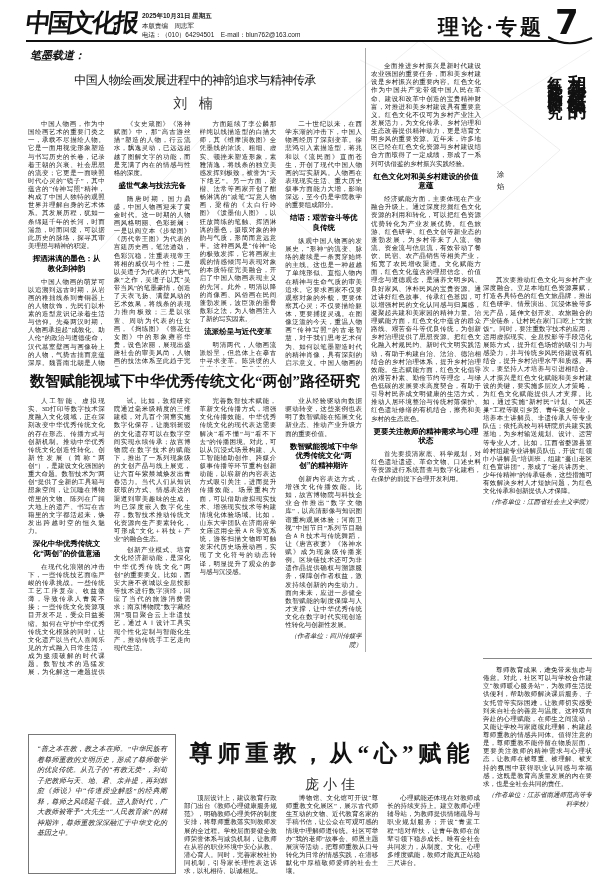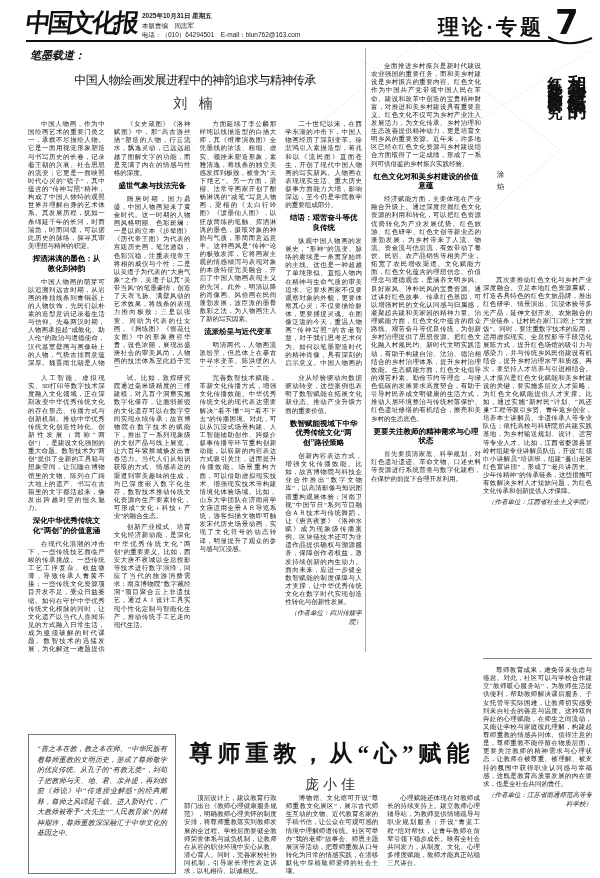--- a/index.html
+++ b/index.html
@@ -105,36 +105,37 @@
       </div>
       <div class="col">
         <p class="bt">二十世纪以来，在西学东渐的冲击下，中国人物画经历了深刻变革。徐悲鸿引入素描造型，蒋兆和以《流民图》直面苍生，开创了现代中国人物画的写实新风。人物画在表现现实生活、重大历史叙事方面能力大增，影响深远，至今仍是学院教学的重要组成部分。</p>
         <h4 class="sh">结语：艰苦奋斗等优良传统</h4>
         <p class="bt">纵观中国人物画的发展史，“形神”的流变、脉络的赓续是一条贯穿始终的主线。这也是一种超越了单纯形似、直指人物内在精神与生命气质的审美追求。它要求画家不仅要观察对象的外貌，更要体察其心灵；不仅要描绘躯体，更要捕捉灵魂。在图像泛滥的今天，重温人物画“传神写照”的古老智慧，对于我们思考艺术何为、如何以笔墨塑造时代的精神肖像，具有深刻的启示意义。中国人物画的神韵追求与精神传承，必将在新的时代语境中焕发出新的生机。</p>
       </div>
     </div>
   </div>
 
   <div class="abs a2">
+    <div class="a2-title">数智赋能视域下中华优秀传统文化“两创”路径研究</div>
     <div class="cols">
       <div class="col">
         <p class="bt">人工智能、虚拟现实、3D打印等数字技术深度融入文化领域，正在深刻改变中华优秀传统文化的存在形态、传播方式与创新机制。推动中华优秀传统文化创造性转化、创新性发展（简称“两创”），是建设文化强国的重大命题。数智技术为“两创”提供了全新的工具箱与想象空间，让沉睡在博物馆里的文物、陈列在广阔大地上的遗产、书写在古籍里的文字都活起来，焕发出跨越时空的恒久魅力。</p>
         <h4 class="sh">深化中华优秀传统文化“两创”的价值意涵</h4>
         <p class="bt">在现代化浪潮的冲击下，一些传统技艺面临严峻的传承挑战。一些传统工艺工序复杂、收益微薄，导致传承人青黄不接；一些传统文化资源项目开发不足，受众日益萎缩。如何在守护中华优秀传统文化根脉的同时，让文化遗产以当代人喜闻乐见的方式融入日常生活，成为亟须破解的时代课题。数智技术的迅猛发展，为化解这一难题提供了历史性机遇，也对文化治理能力提出了新的要求。</p>
       </div>
       <div class="col">
         <p class="bt">试。比如，敦煌研究院通过毫米级精度的三维建模，对几百个洞窟实施数字化保存，让脆弱斑驳的文化遗存可以在数字空间实现永续传承；故宫博物院在数字技术的赋能下，推出了一系列现象级的文创产品与线上展览，让六百年紫禁城焕发出青春活力。当代人们从知识获取的方式、情感表达的渠道到审美趣味的生成，均已深度嵌入数字化生存，数智技术推动传统文化资源向生产要素转化，可形成“文化＋科技＋产业”的融合生态。</p>
         <p class="bt">创新产业模式、培育文化经济新动能，是深化中华优秀传统文化“两创”的重要要义。比如，西安大唐不夜城以全息投影等技术进行数字演绎，回应了当代的旅游消费需求；南京博物院“数字藏经洞”项目聚合云上非遗技艺，通过ＡＩ设计工具实现个性化定制与智能化生产，推动传统手工艺走向现代生活。</p>
       </div>
       <div class="col">
         <p class="bt">完善数智技术赋能，革新文化传播方式，增强文化传播效能。中华优秀传统文化的现代表达需要解决“看不懂”与“看不下去”的传播困境。对此，可以从沉浸式场景构建、人工智能辅助创作、跨媒介叙事传播等环节重构创新动能，以崭新的内容表达方式吸引关注，进而提升传播效能。场景重构方面，可以借助虚拟现实技术、增强现实技术等构建情境化体验场域。比如，山东大学团队在济南府学文庙运用全景ＡＲ导览系统，游客扫描文物即可触发宋代历史场景动画，实现了文化符号的动态转译，明显提升了观众的参与感与沉浸感。</p>
       </div>
       <div class="col">
         <p class="bt">业从经验驱动向数据驱动转变，这些案例也表明了数智赋能在拓展文化新业态、推动产业升级方面的重要价值。</p>
-        <h4 class="sh">数智赋能视域下中华优秀传统文化“两创”路径策略</h4>
+        <h4 class="sh">数智赋能视域下中华优秀传统文化“两创”的精神期许</h4>
         <p class="bt">创新内容表达方式，增强文化传播效能。比如，故宫博物院与科技企业合作推出“数字文物库”，以高清影像与知识图谱重构观展体验；河南卫视“中国节日”系列节目融合ＡＲ技术与传统舞蹈，让《唐宫夜宴》《洛神水赋》成为现象级传播案例。区块链技术还可为非遗作品提供确权与溯源服务，保障创作者权益，激发持续创新的内生动力。面向未来，应进一步健全数智赋能的制度保障与人才支撑，让中华优秀传统文化在数字时代实现创造性转化与创新性发展。</p>
         <p class="attr">（作者单位：四川传媒学院）</p>
       </div>
     </div>
   </div>
 
   <div class="abs vrule"></div>
 
   <div class="abs a3">
     <div class="a3-col1 col">

